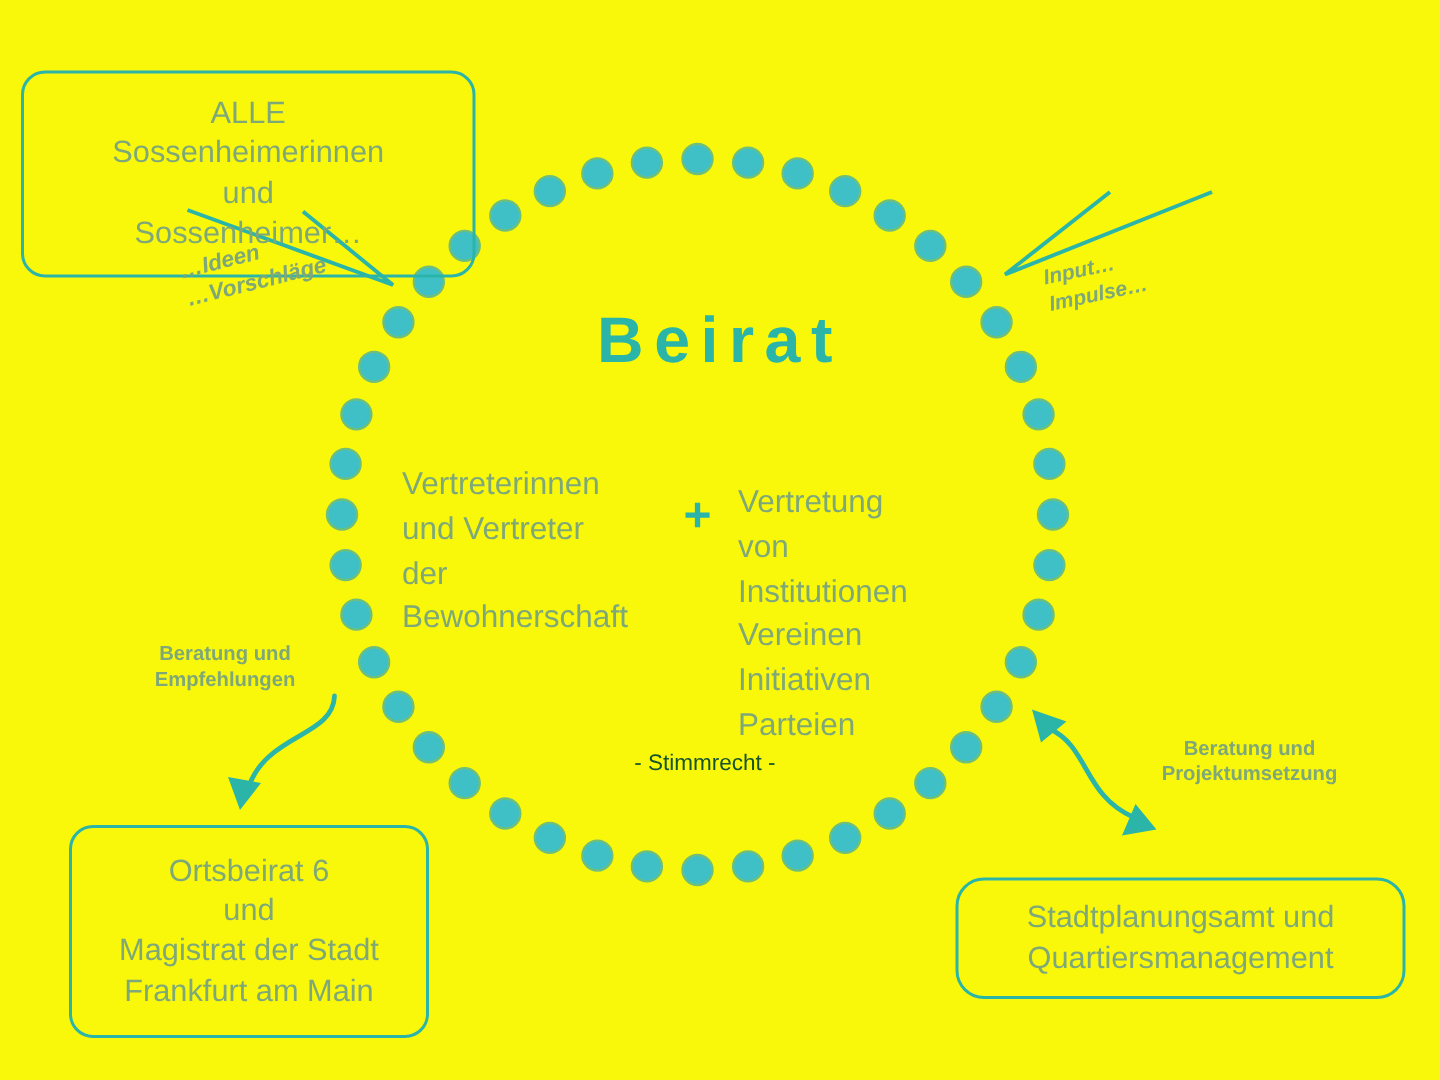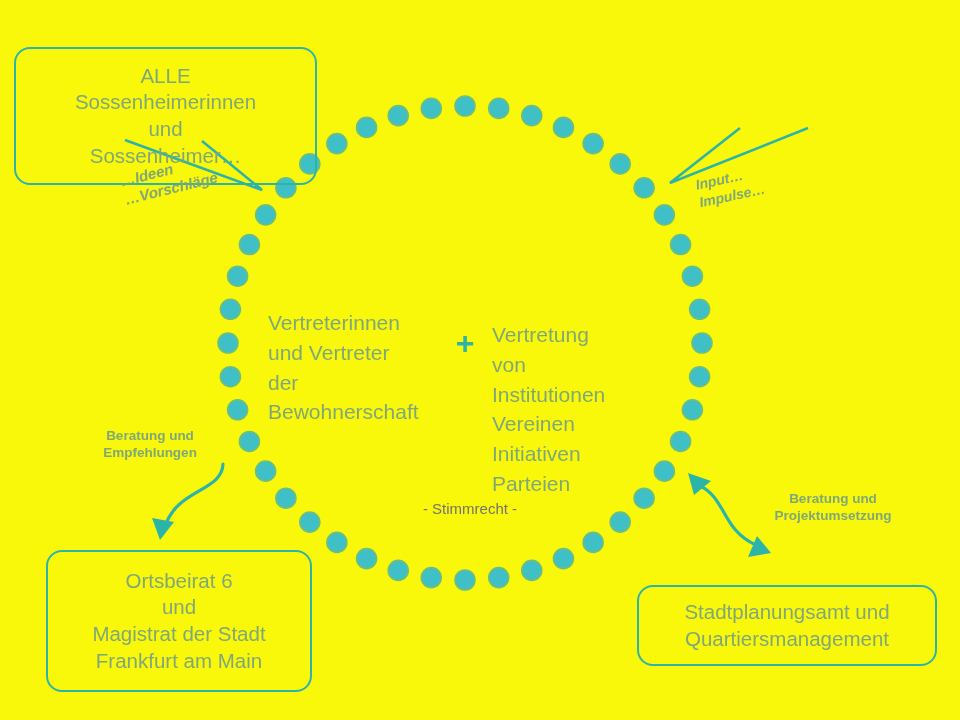--- a/index.html
+++ b/index.html
@@ -35,24 +35,24 @@
     white-space: pre-line;
     padding: 0 8px;
   }
 
   #bubble-residents   { left: 14px;  top: 3px;   width: 303px; height: 138px; margin-top: 44px; }
   #bubble-residents .box-text { font-size: 20.5px; }
 
   #bubble-workshops   { left: 710px; top: 18px;  width: 246px; height: 110px; }
   #bubble-workshops .box-text { font-size: 20.5px; }
 
-  #box-ortsbeirat     { left: 46px;  top: 550px; width: 266px; height: 142px; }
+  #box-ortsbeirat     { left: 46px;  top: 550px; width: 240px; height: 142px; }
   #box-ortsbeirat .box-text { font-size: 20.5px; }
 
-  #box-stadtplanung   { left: 637px; top: 585px; width: 300px; height: 81px; }
+  #box-stadtplanung   { left: 637px; top: 585px; width: 300px; height: 81px; border-radius: 19px; }
   #box-stadtplanung .box-text { font-size: 20.5px; }
 
   
   #overlay {
     position: absolute;
     left: 0; top: 0;
     width: 960px; height: 720px;
     pointer-events: none;
   }
 
@@ -87,21 +87,21 @@
     font-weight: bold;
     color: #2BB5A8;
     line-height: 1;
   }
   #stimmrecht {
     position: absolute;
     left: 330px; top: 500px;
     width: 280px;
     text-align: center;
     font-size: 15px;
-    color: #737373;
+    color: #14532d;
   }
 
   
   .annot {
     position: absolute;
     color: #7FA878;
     font-weight: bold;
     line-height: 1.28;
     white-space: pre-line;
   }
@@ -193,20 +193,21 @@
     <polyline points="808,128 670,183 740,128" fill="none" stroke="#2BB5A8" stroke-width="2.6" stroke-linejoin="miter" stroke-linecap="butt"></polyline>
 
     <path d="M 223,464 C 222,492 176,489 165,527" fill="none" stroke="#2BB5A8" stroke-width="3.2" stroke-linecap="round"></path>
     <polygon points="160,540 152,518 174,522" fill="#2BB5A8"></polygon>
 
     <path d="M 700,486 C 726,498 722,530 756,545" fill="none" stroke="#2BB5A8" stroke-width="3.2" stroke-linecap="round"></path>
     <polygon points="688,473 711,481 694,495" fill="#2BB5A8"></polygon>
     <polygon points="771,553 748,557 757,536" fill="#2BB5A8"></polygon>
   </svg>
 
+  <div id="center-title">Beirat</div>
 
   <div id="col-left" class="col">Vertreterinnen
 und Vertreter
 der
 Bewohnerschaft</div>
 
   <div id="plus-sign">+</div>
 
   <div id="col-right" class="col">Vertretung
 von

